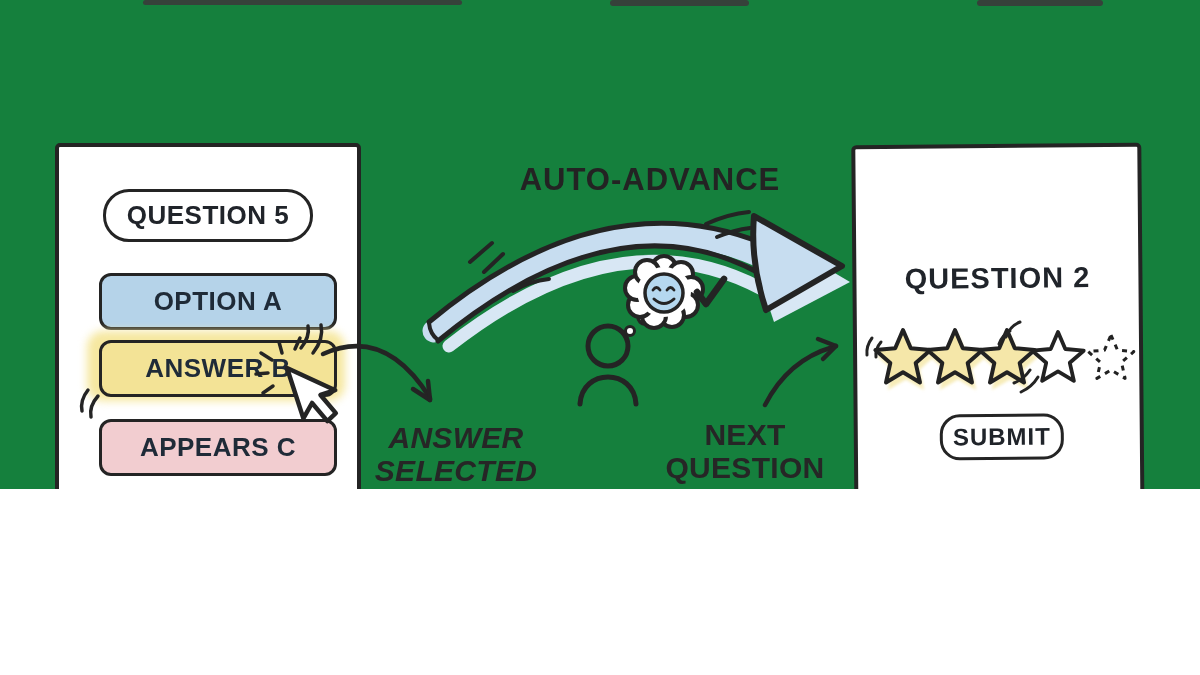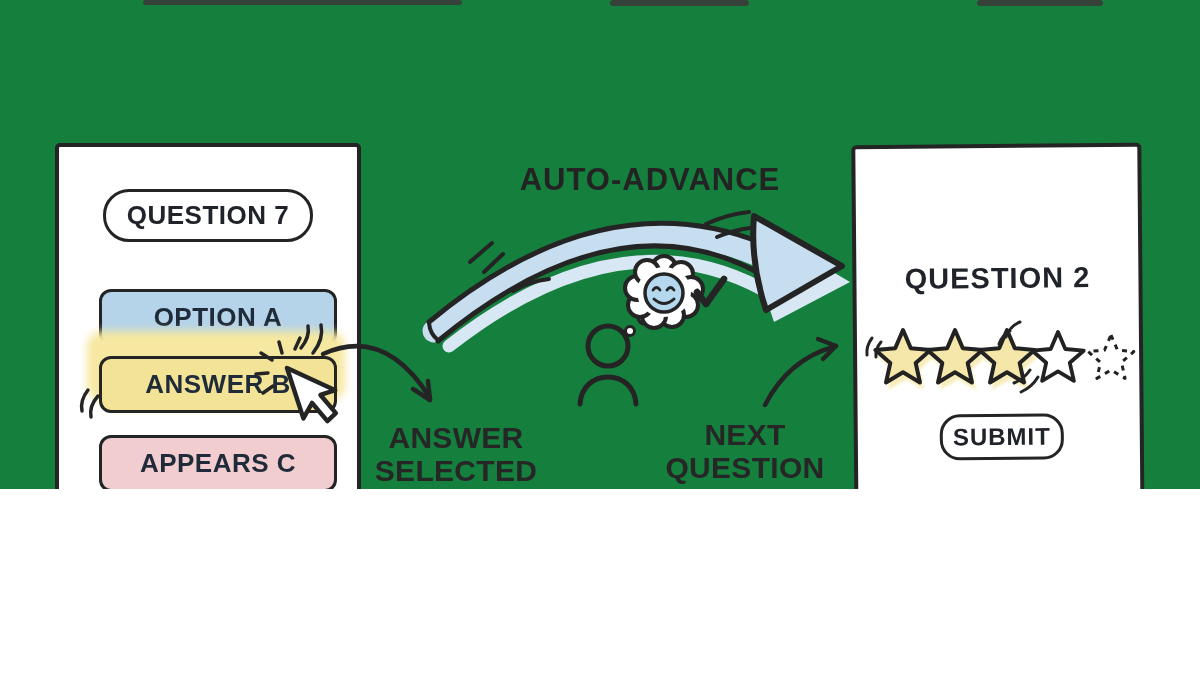--- a/index.html
+++ b/index.html
@@ -12,21 +12,21 @@
   .bar{position:absolute;top:0;height:5px;background:#3a3a3a;border-radius:3px;opacity:.9;}
   .panel{position:absolute;background:#ffffff;border:4px solid #242424;border-radius:5px;}
   .pill{
     position:absolute;display:flex;align-items:center;justify-content:center;
     background:#fff;border:3.5px solid #242424;border-radius:26px;
     font-size:26px;font-weight:700;letter-spacing:.5px;color:#20242a;
   }
   .opt{
     position:absolute;display:flex;align-items:center;justify-content:center;
     border:3.5px solid #242424;border-radius:12px;
-    font-size:26px;font-weight:700;letter-spacing:.5px;color:#1f2b38;margin-top:16px;
+    font-size:26px;font-weight:700;letter-spacing:.5px;color:#1f2b38;
   }
   .glow{position:absolute;border-radius:16px;filter:blur(4px);}
   .header-label{
     position:absolute;left:500px;top:162px;width:300px;text-align:center;
     font-size:31px;font-weight:700;letter-spacing:1px;color:#232323;
   }
   .caption{
     position:absolute;text-align:center;font-size:30px;font-weight:700;
     line-height:1.10;letter-spacing:.3px;color:#262626;
   }
@@ -48,21 +48,21 @@
 
 <div class="canvas">
 
   <div class="bar" style="left:143px;width:319px;"></div>
   <div class="bar" style="left:610px;width:139px;height:6px;"></div>
   <div class="bar" style="left:977px;width:126px;height:6px;"></div>
 
   <div class="header-label">AUTO-ADVANCE</div>
 
   <div class="panel" style="left:55px;top:143px;width:298px;height:392px;">
-    <div class="pill" style="left:44px;top:42px;width:204px;height:47px;">QUESTION 7</div>
+    <div class="pill" style="left:44px;top:42px;width:204px;height:47px;">QUESTION 5</div>
 
     <div class="opt" style="left: 40px; top: 126px; width: 232px; height: 51px; background-color: rgb(181, 211, 233);">OPTION A</div>
 
     <div class="glow" style="left: 28px; top: 184px; width: 258px; height: 70px; background-color: rgb(246, 232, 160);"></div>
 
     <div class="opt" style="left: 40px; top: 193px; width: 232px; height: 51px; background-color: rgb(243, 227, 150);">ANSWER B</div>
 
     <div class="opt" style="left: 40px; top: 272px; width: 232px; height: 51px; background-color: rgb(242, 205, 208);">APPEARS C</div>
   </div>
 
@@ -82,21 +82,21 @@
         <path d="M45.0,16.0L52.8,34.2L72.6,36.0L57.7,49.1L62.0,68.5L45.0,58.3L28.0,68.5L32.3,49.1L17.4,36.0L37.2,34.2Z" fill="#f5e7a9" stroke="#222222" stroke-width="4" stroke-linejoin="round"></path>
         <path d="M100.0,20.0L108.5,39.3L129.5,41.4L113.8,55.5L118.2,76.1L100.0,65.5L81.8,76.1L86.2,55.5L70.5,41.4L91.5,39.3Z" fill="#f7ecb8" filter="url(#sblur)"></path>
         <path d="M97.0,16.0L104.8,34.2L124.6,36.0L109.7,49.1L114.0,68.5L97.0,58.3L80.0,68.5L84.3,49.1L69.4,36.0L89.2,34.2Z" fill="#f5e7a9" stroke="#222222" stroke-width="4" stroke-linejoin="round"></path>
         <path d="M152.0,20.0L160.5,39.3L181.5,41.4L165.8,55.5L170.2,76.1L152.0,65.5L133.8,76.1L138.2,55.5L122.5,41.4L143.5,39.3Z" fill="#f7ecb8" filter="url(#sblur)"></path>
         <path d="M149.0,16.0L156.8,34.2L176.6,36.0L161.7,49.1L166.0,68.5L149.0,58.3L132.0,68.5L136.3,49.1L121.4,36.0L141.2,34.2Z" fill="#f5e7a9" stroke="#222222" stroke-width="4" stroke-linejoin="round"></path>
         <path d="M200.0,18.0L207.3,35.0L225.7,36.7L211.8,48.8L215.9,66.8L200.0,57.4L184.1,66.8L188.2,48.8L174.3,36.7L192.7,35.0Z" fill="#ffffff" stroke="#222222" stroke-width="3.8" stroke-linejoin="round"></path>
         <path d="M253.0,21.0L259.5,36.1L275.8,37.6L263.5,48.4L267.1,64.4L253.0,56.0L238.9,64.4L242.5,48.4L230.2,37.6L246.5,36.1Z" fill="none" stroke="#222222" stroke-width="3" stroke-linejoin="round" stroke-dasharray="5,5.5"></path>
       </g>
   </svg>
 
-  <div class="caption" style="left:367px;top:421px;width:178px;">ANSWER SELECTED</div>
+  <div class="caption" style="left:367px;top:421px;width:178px;font-style:italic;">ANSWER SELECTED</div>
   <div class="caption" style="left:656px;top:418px;width:178px;">NEXT QUESTION OPTION</div>
 
   <svg class="doodles" width="1200" height="675" viewBox="0 0 1200 675">
 
     <g fill="none" stroke-linecap="round">
       <path d="M449,346 Q620,212 764,290" stroke="#d8e7f4" stroke-width="13"></path>
       <path d="M762,230 L850,282 L774,322 Q758,278 762,230 Z" fill="#d8e7f4" stroke="none"></path>
       <path d="M434,331 Q612,183 771,261" stroke="#c7ddf0" stroke-width="23"></path>
       <path d="M429,322 Q610,172 778,250" stroke="#242424" stroke-width="5"></path>
       <path d="M438,341 Q614,196 757,272" stroke="#242424" stroke-width="5"></path>

